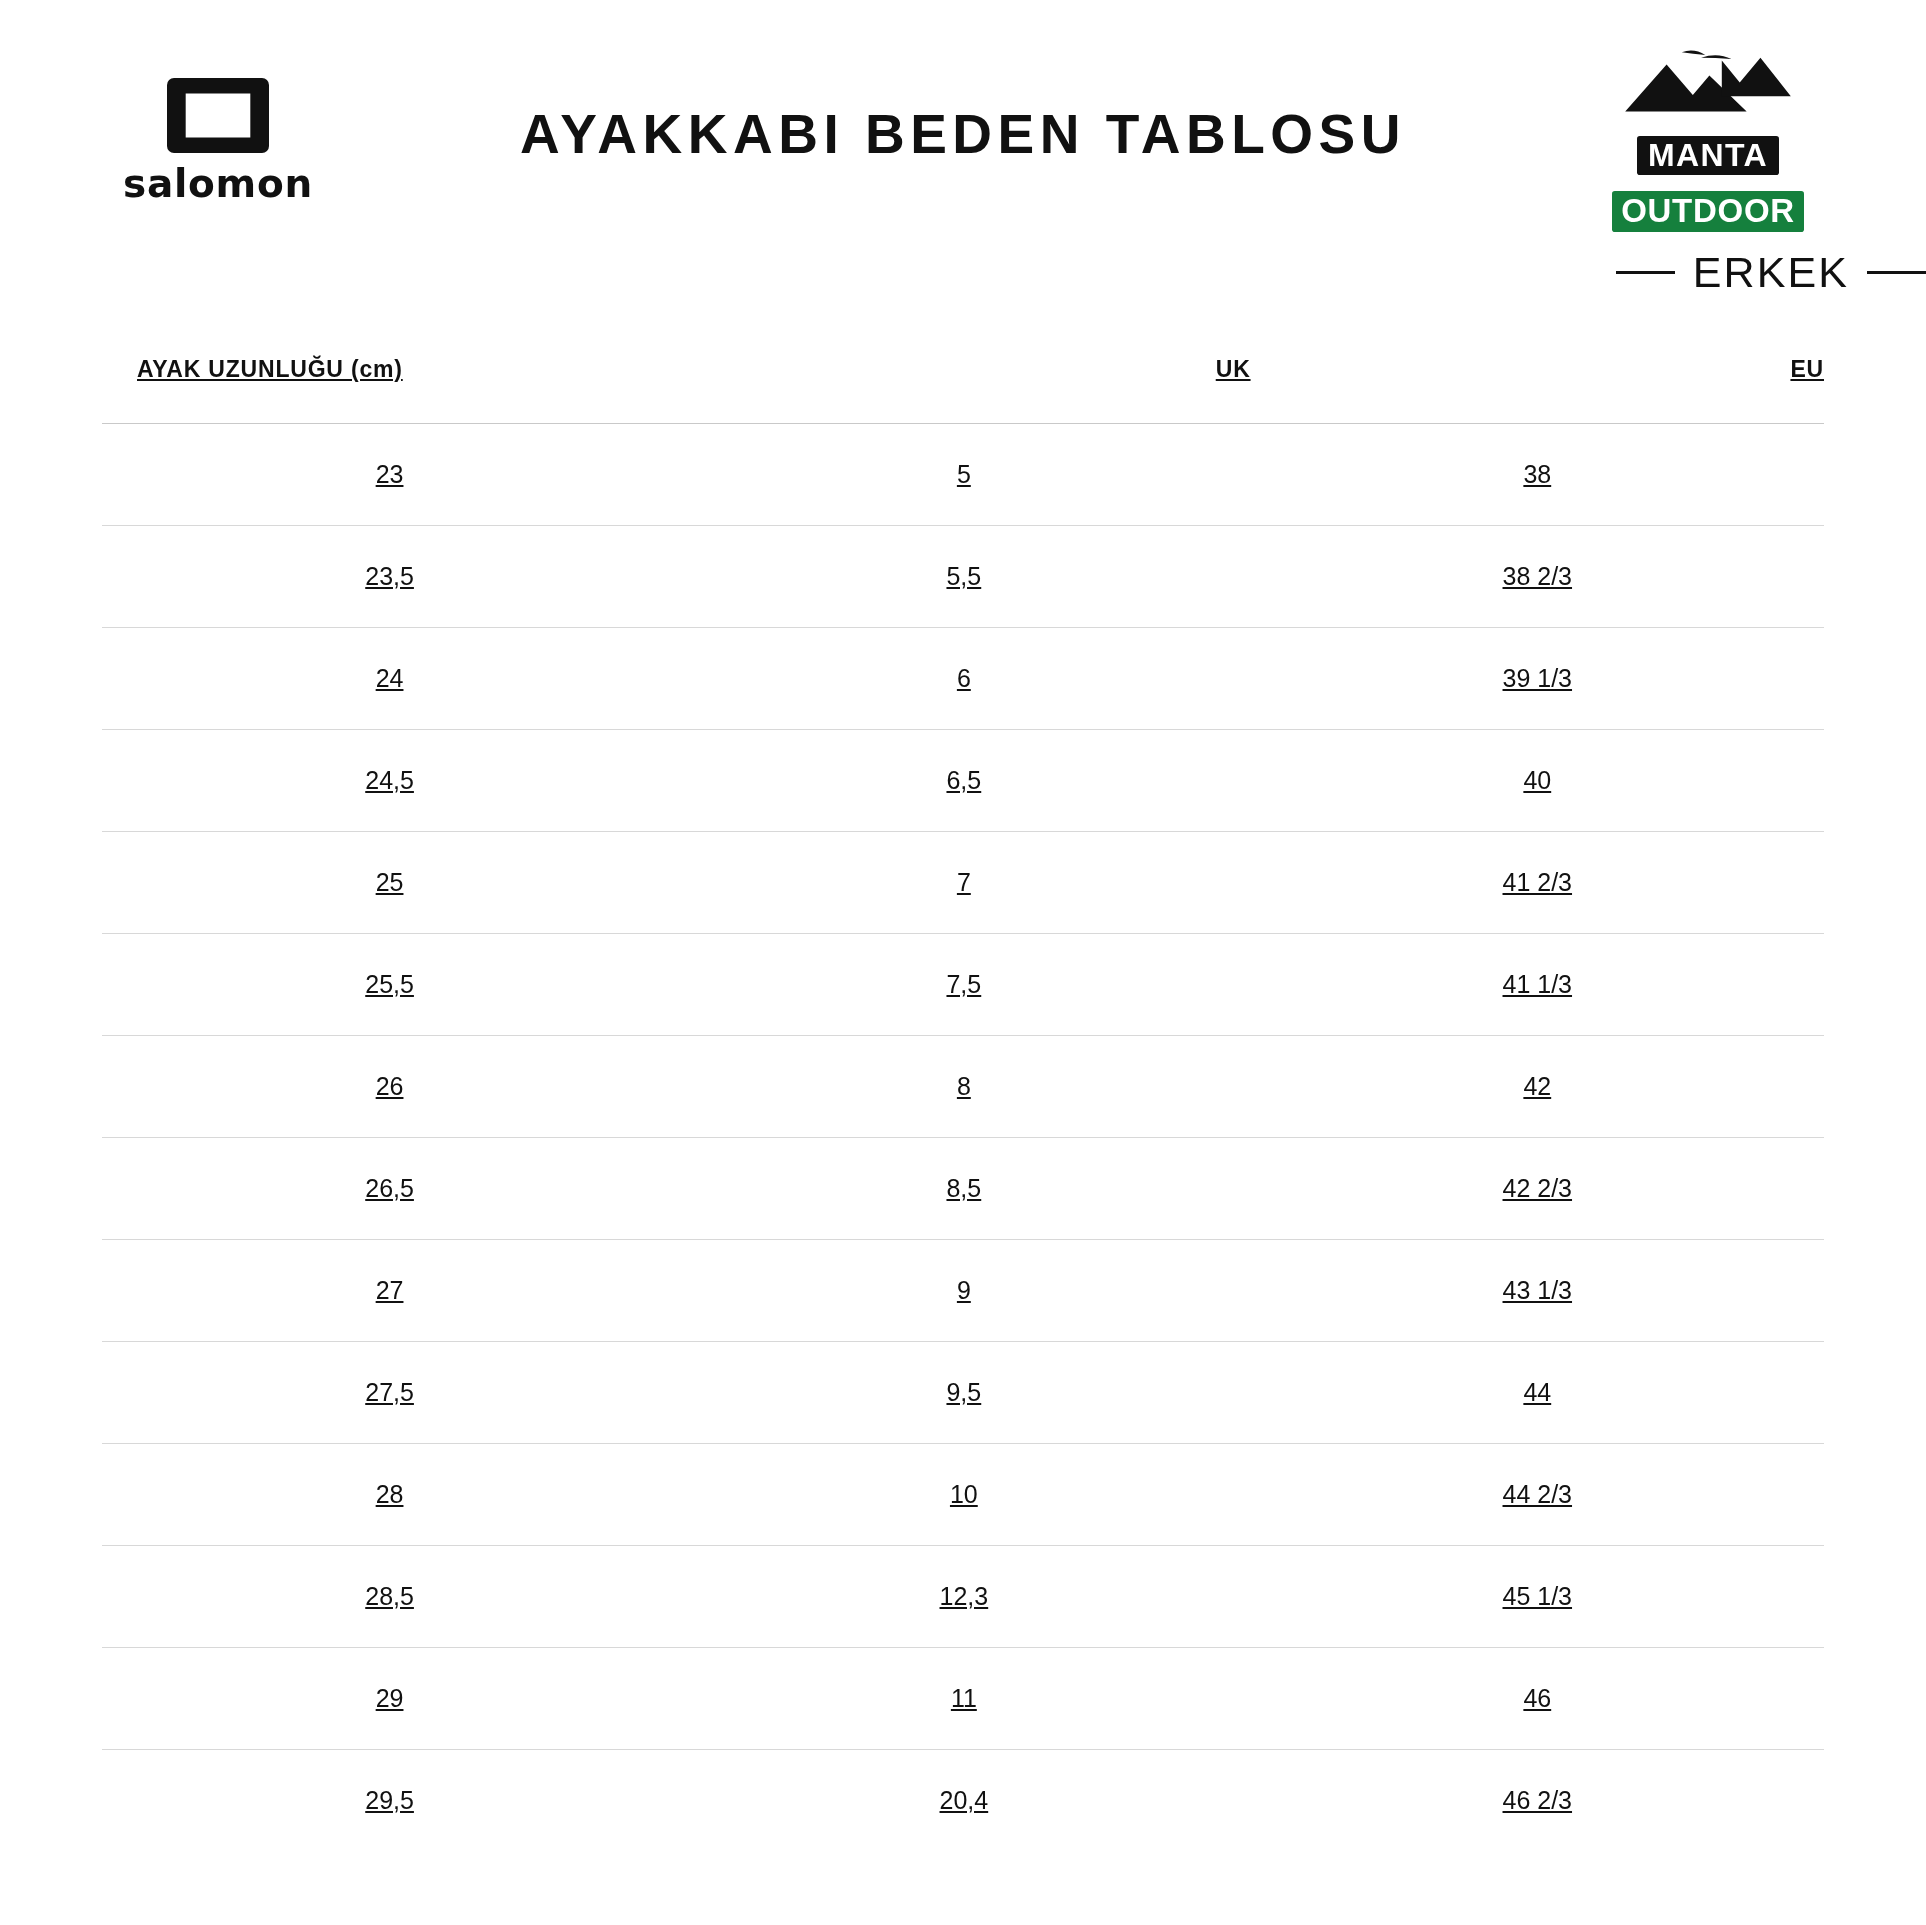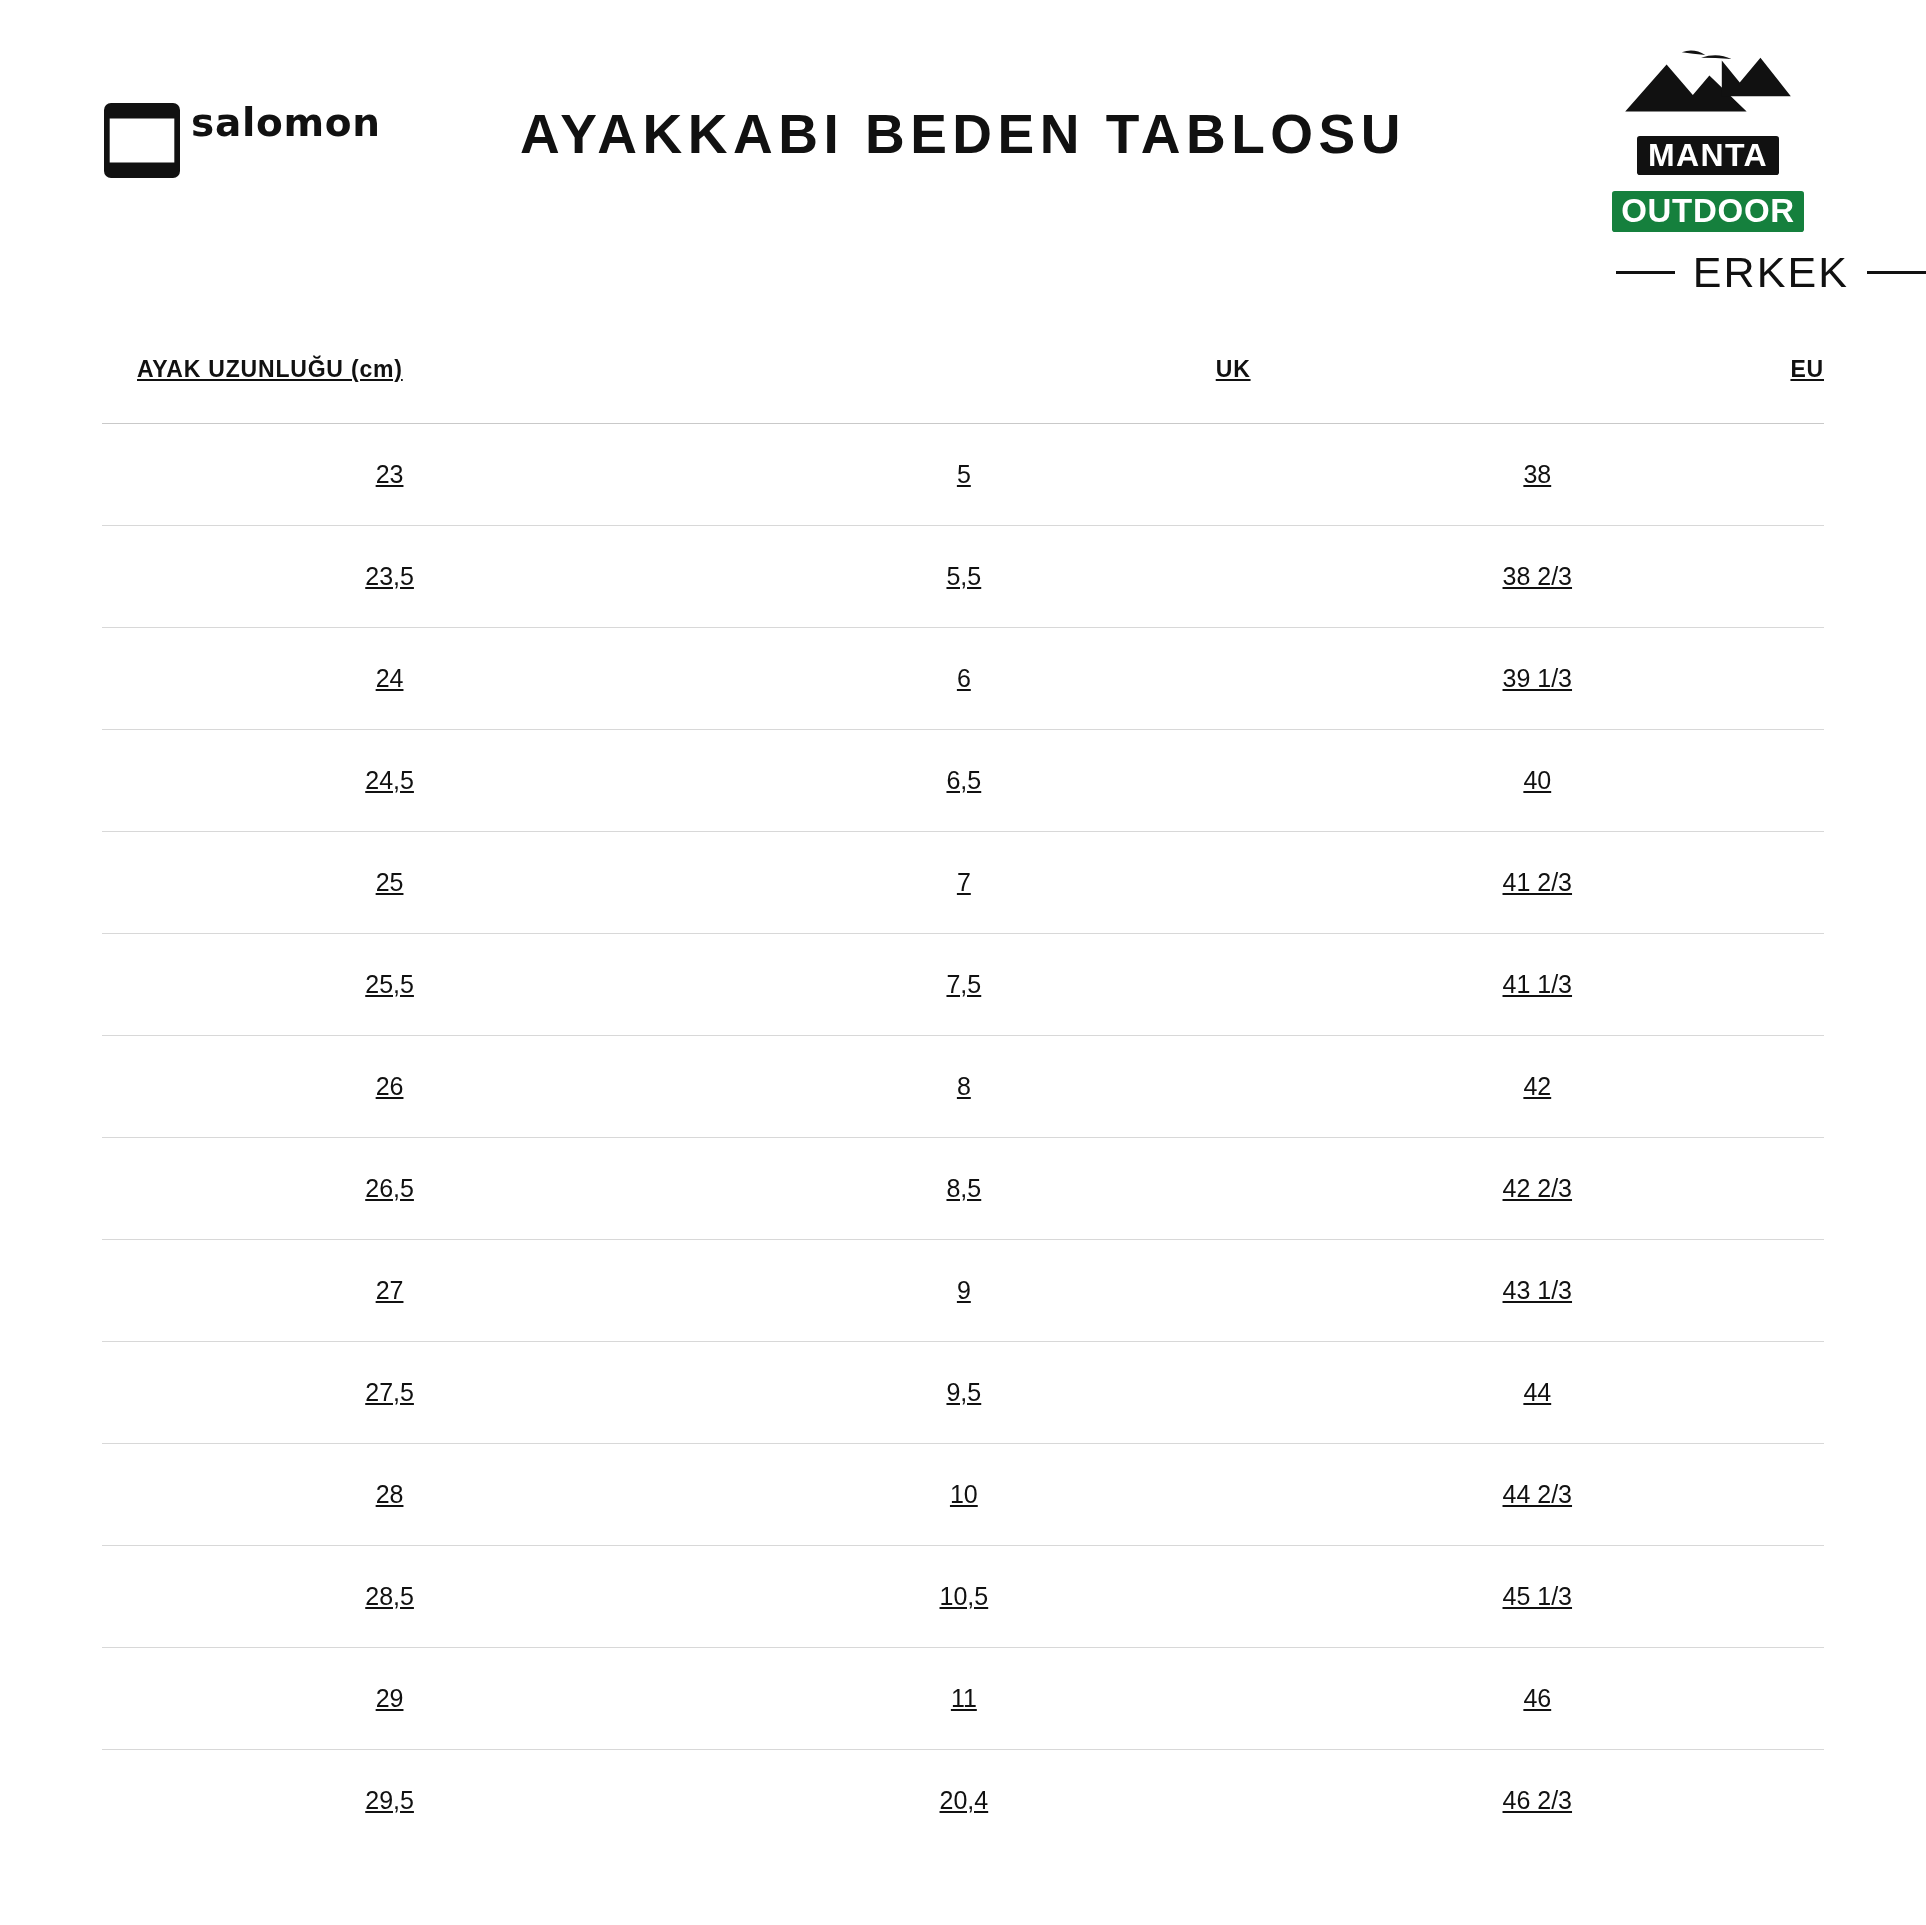--- a/index.html
+++ b/index.html
@@ -29,22 +29,22 @@
     display: flex;
     align-items: center;
     justify-content: space-between;
     padding: 73px 104px 0 104px;
     height: 207px;
   }
 
   .salomon-logo {
     width: 228px;
     display: flex;
-    flex-direction: row;
-    align-items: flex-start;
+    flex-direction: column;
+    align-items: center;
     gap: 11px;
   }
   .salomon-mark {
     width: 102px;
     height: 75px;
     background: #111111;
     border-radius: 7px;
     position: relative;
     display: flex;
     align-items: center;
@@ -261,21 +261,21 @@
             <td>9,5</td>
             <td>44</td>
           </tr>
           <tr>
             <td>28</td>
             <td>10</td>
             <td>44 2/3</td>
           </tr>
           <tr>
             <td>28,5</td>
-            <td>10,5</td>
+            <td>12,3</td>
             <td>45 1/3</td>
           </tr>
           <tr>
             <td>29</td>
             <td>11</td>
             <td>46</td>
           </tr>
           <tr>
             <td>29,5</td>
             <td>20,4</td>

